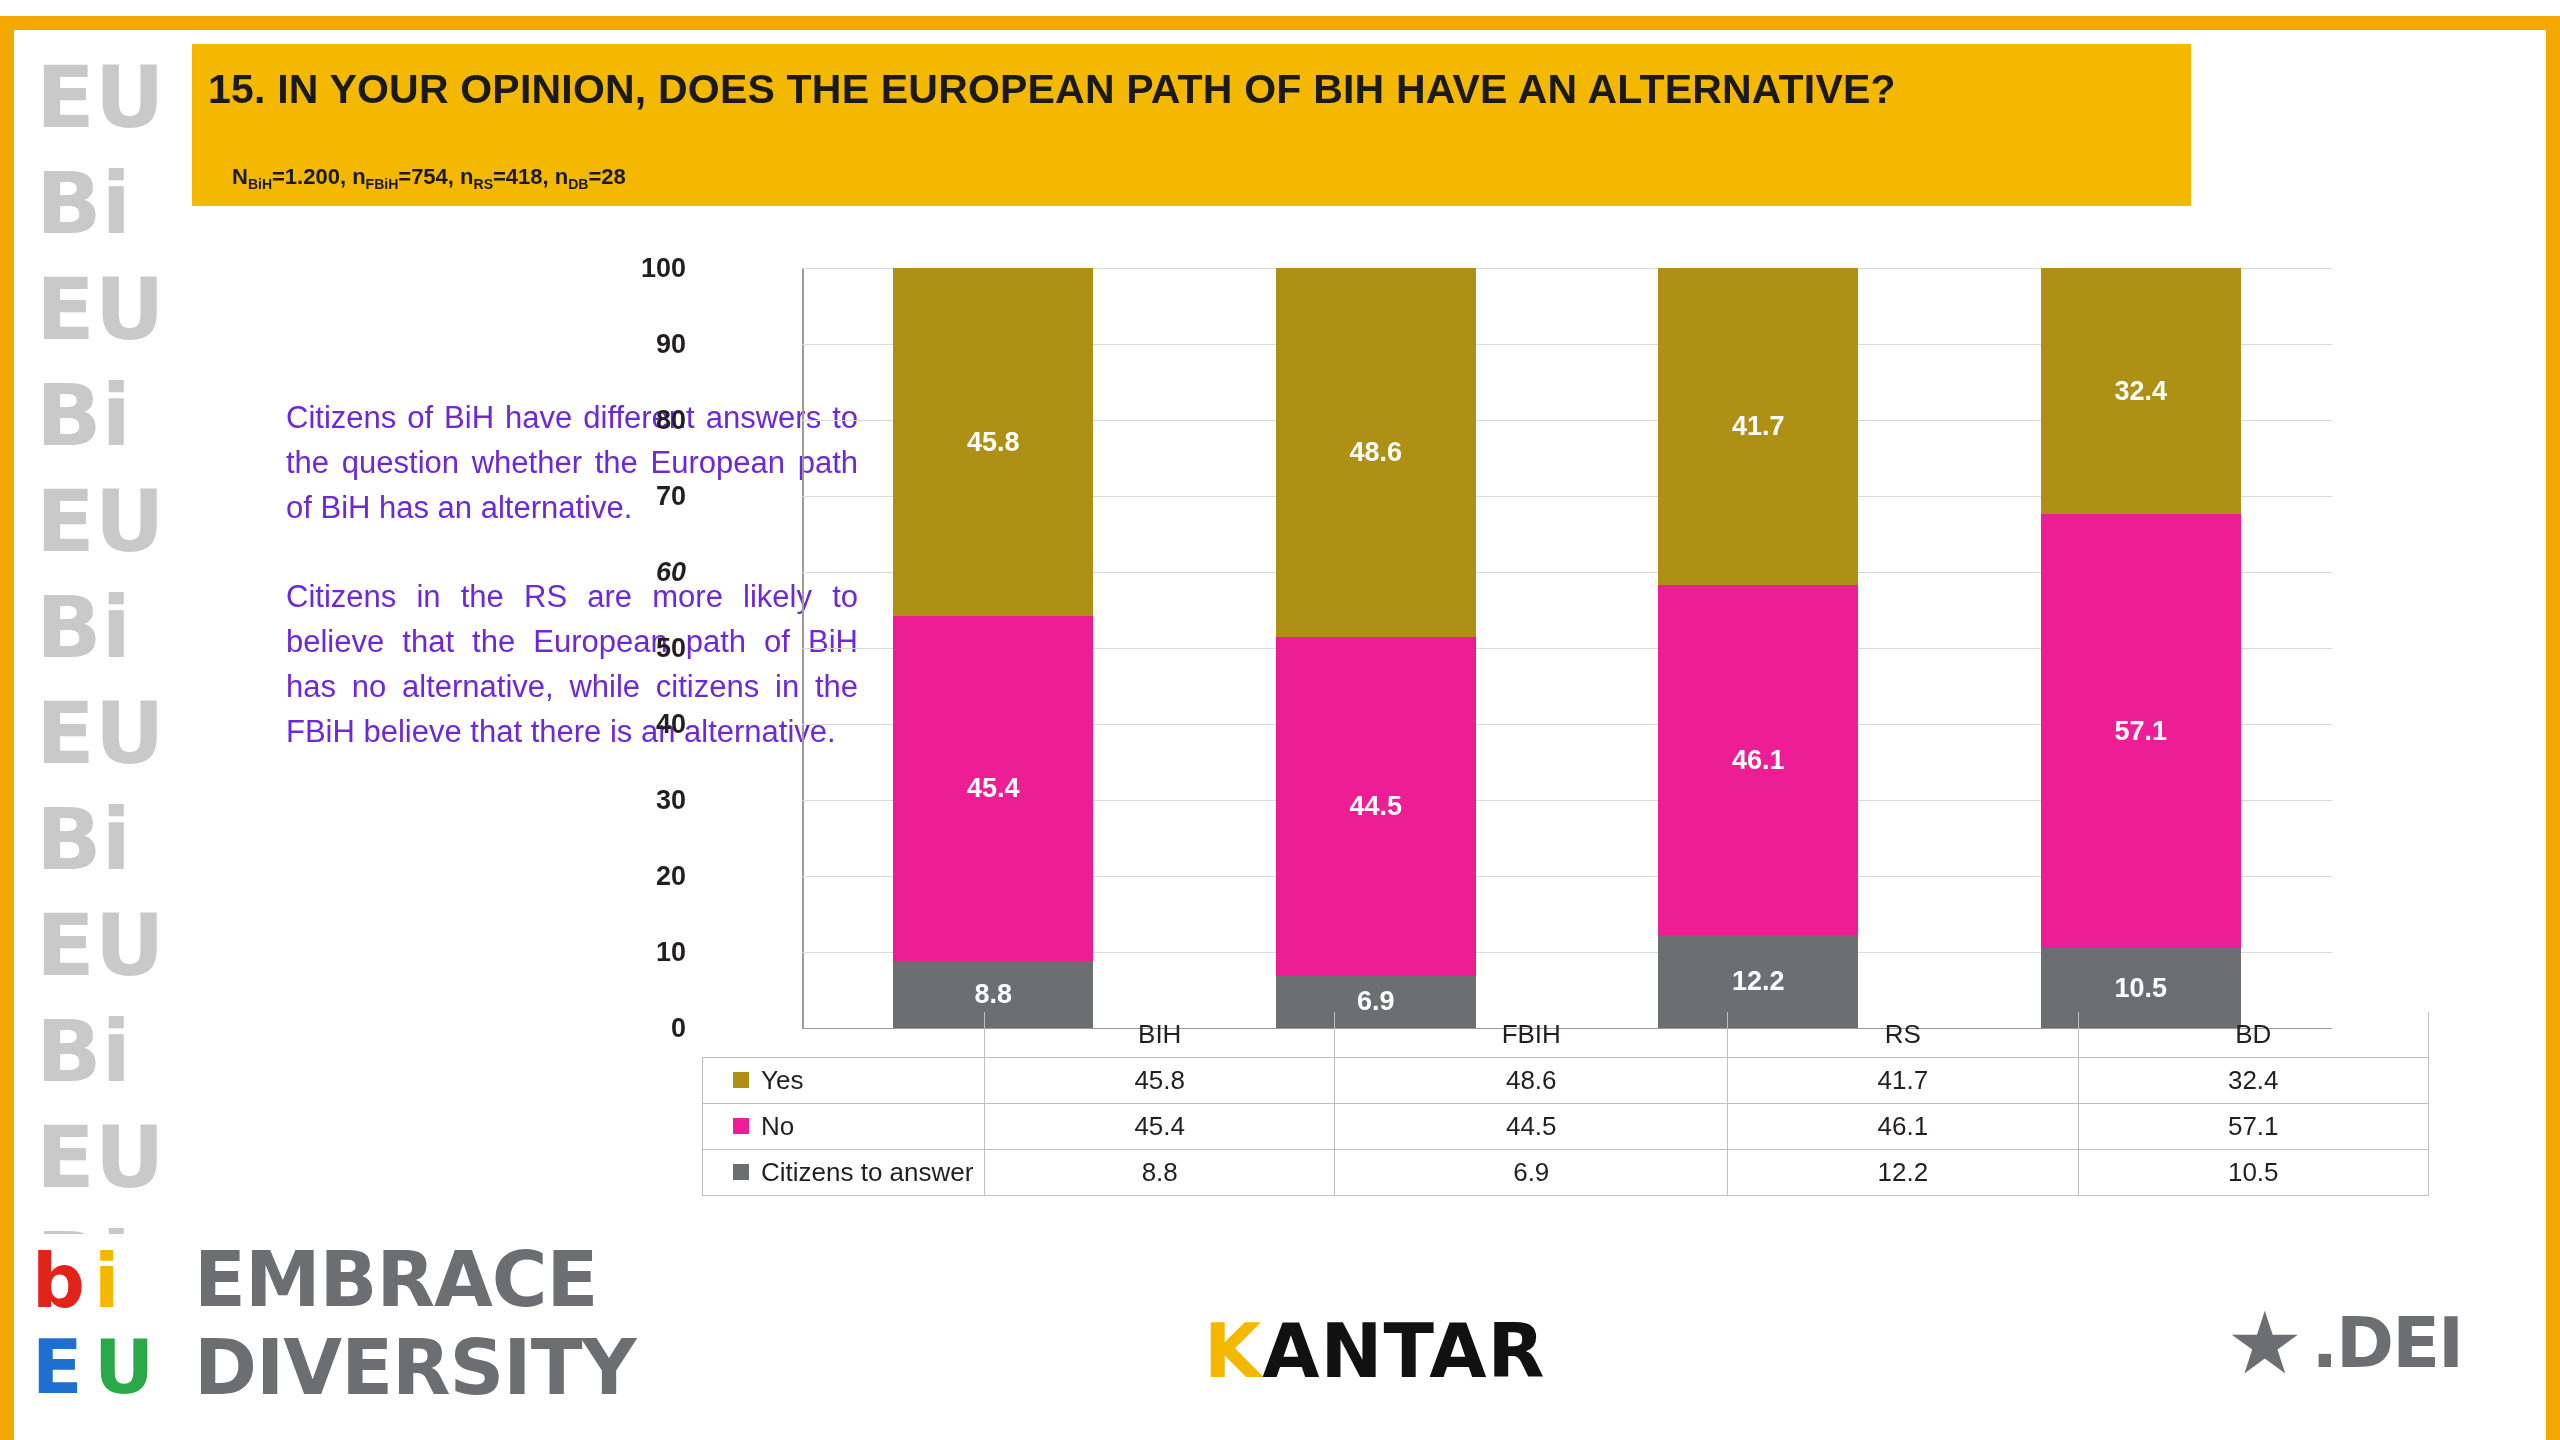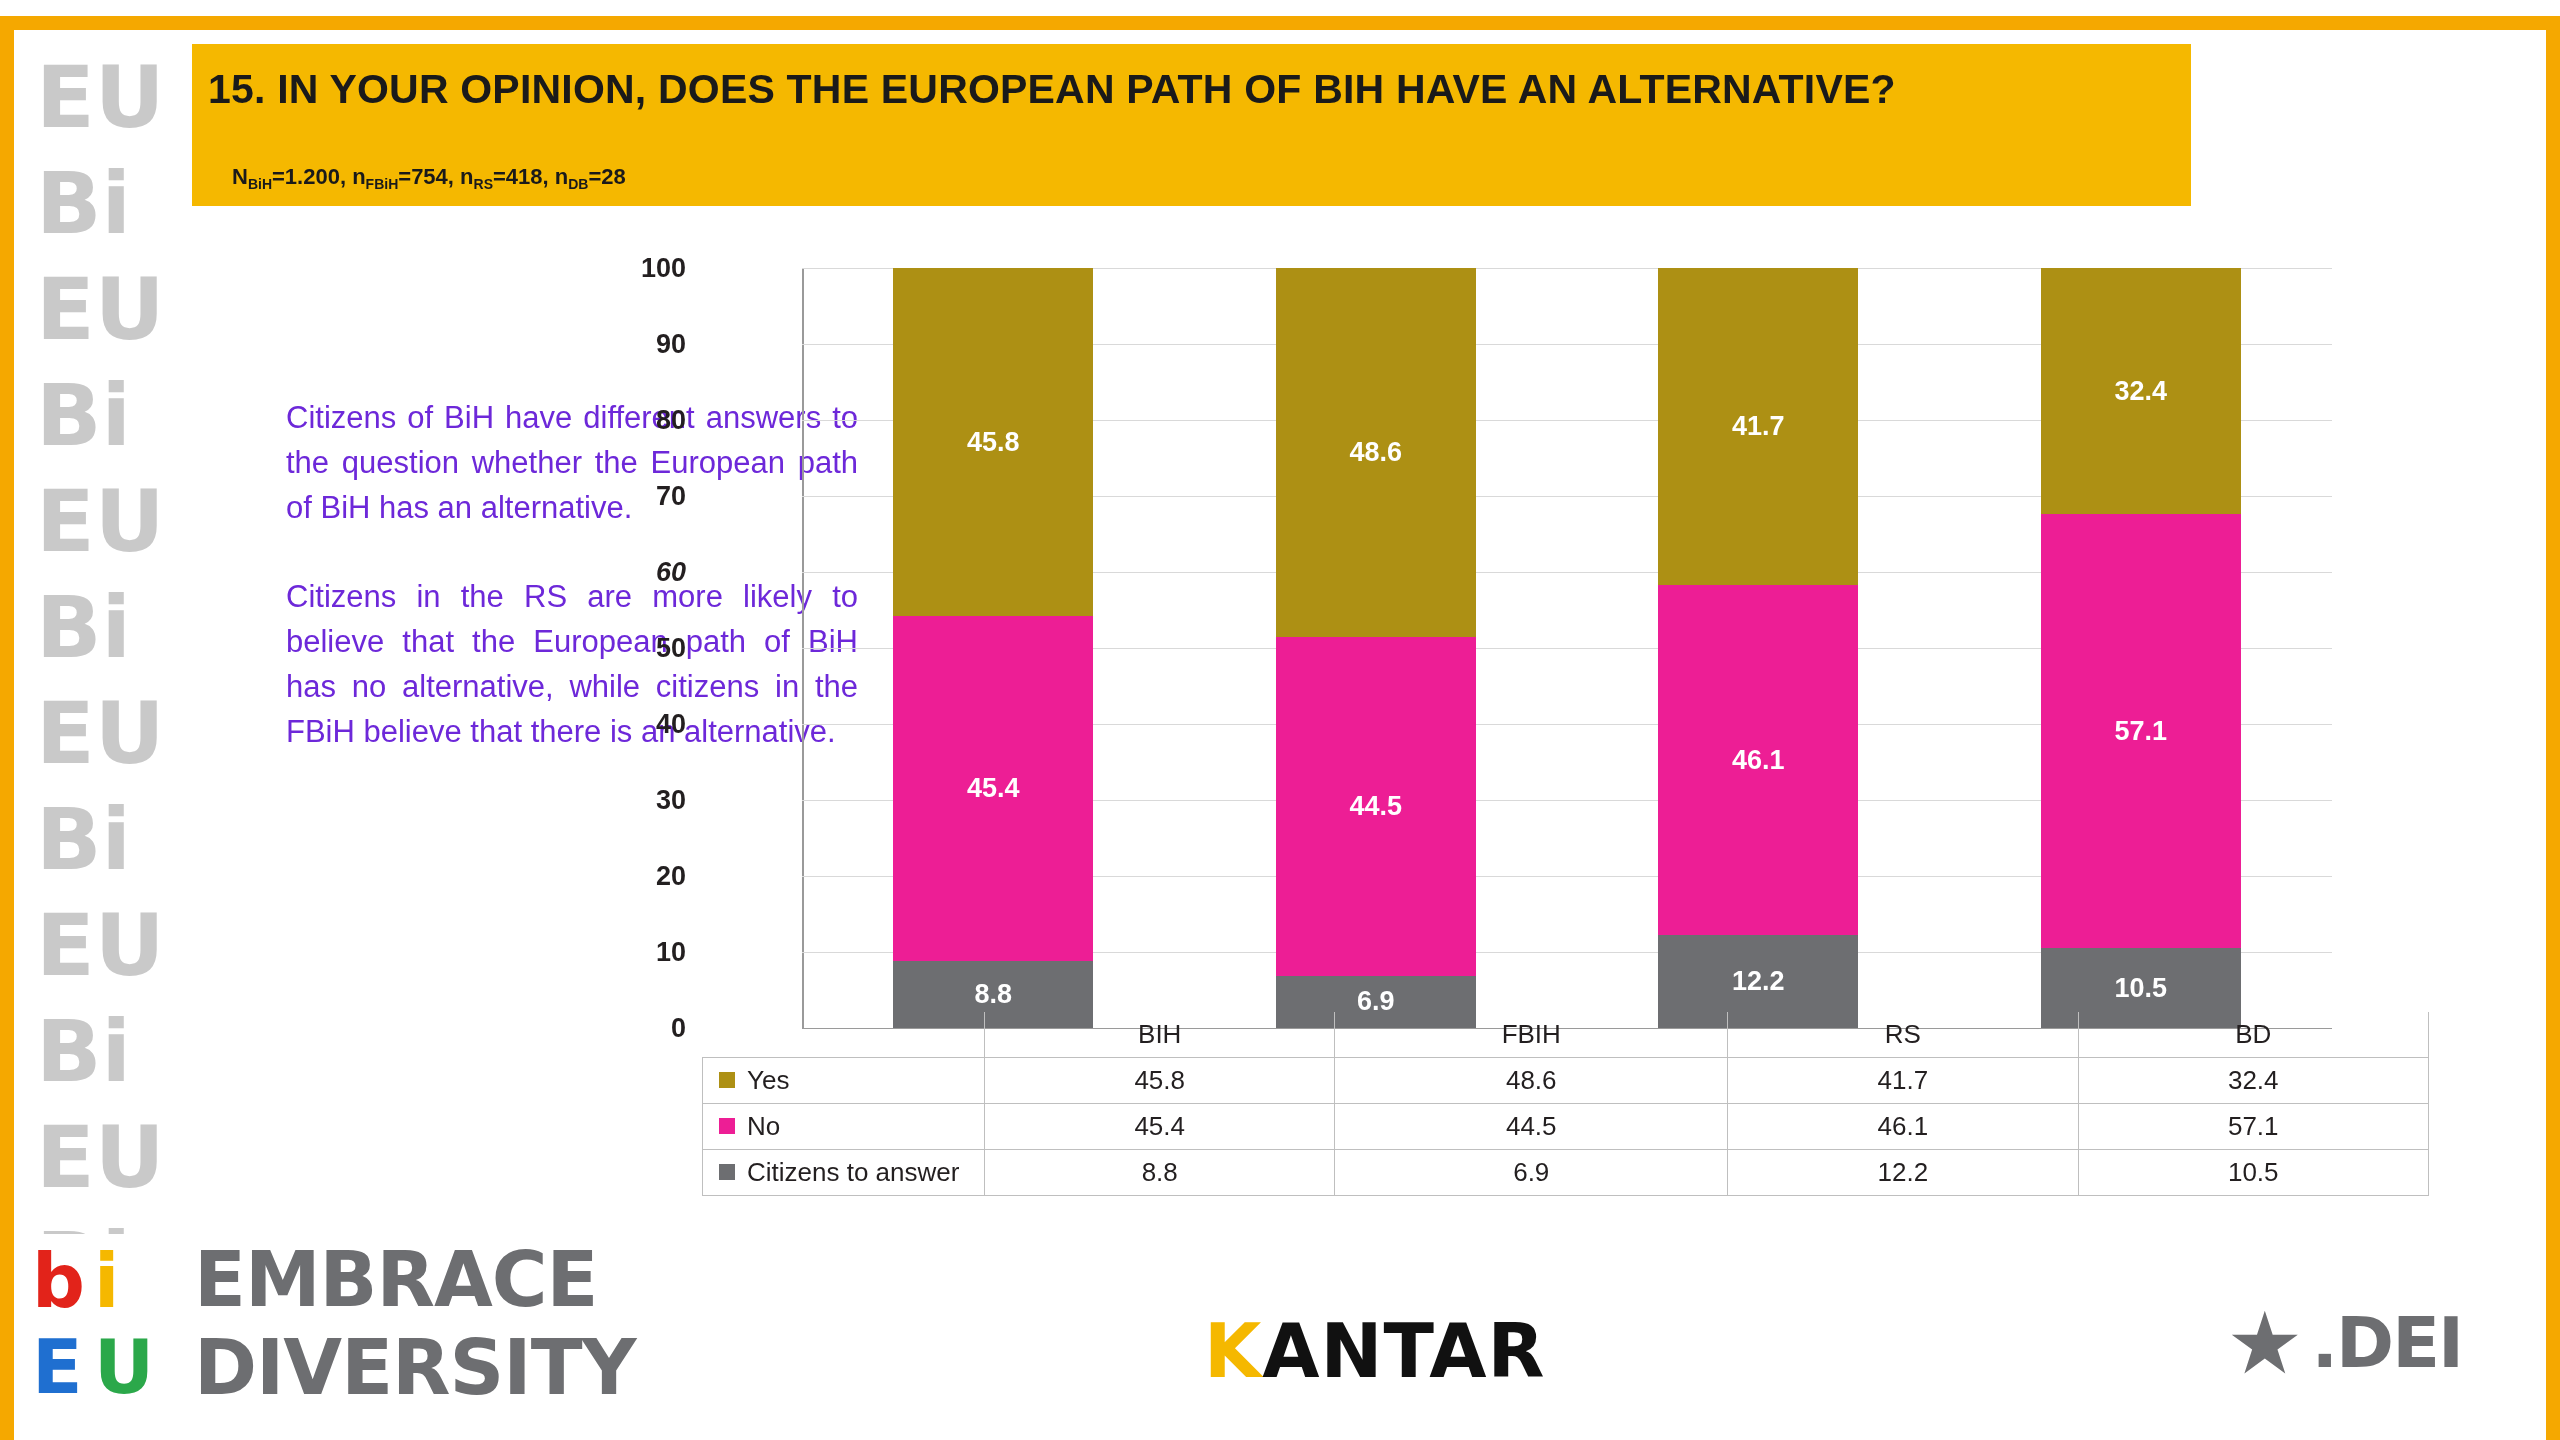--- a/index.html
+++ b/index.html
@@ -165,21 +165,21 @@
   .datatable td {
     border: 1px solid #bfbfbf;
     padding: 7px 10px;
     text-align: center;
     height: 41px;
     box-sizing: border-box;
   }
   .datatable td.legendcell {
     text-align: left;
     width: 282px;
-    padding-left: 16px;
+    padding-left: 30px;
     white-space: nowrap;
   }
   .swatch {
     display: inline-block;
     width: 16px;
     height: 16px;
     margin-right: 12px;
     vertical-align: middle;
     position: relative;
     top: -2px;

